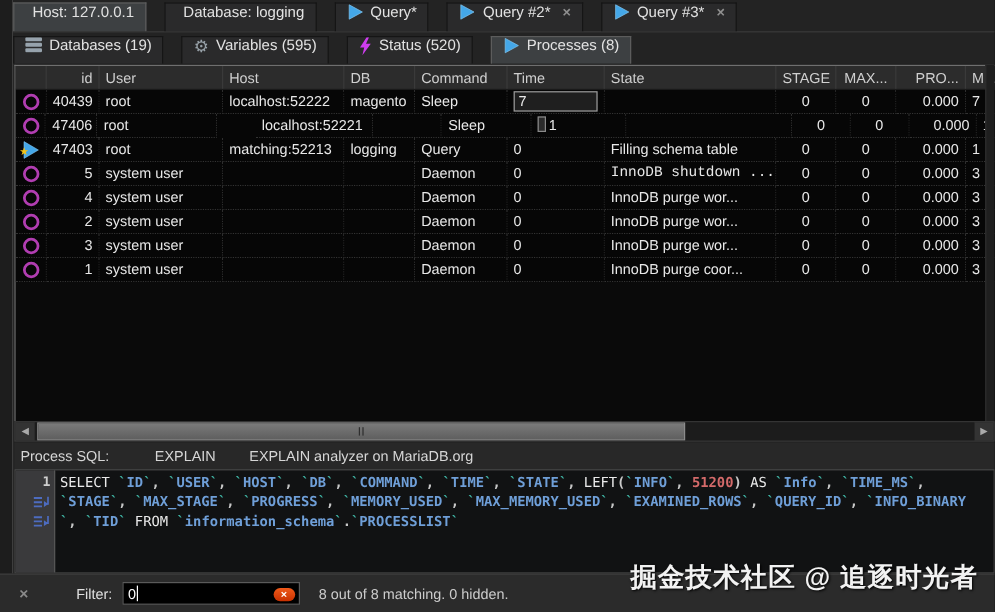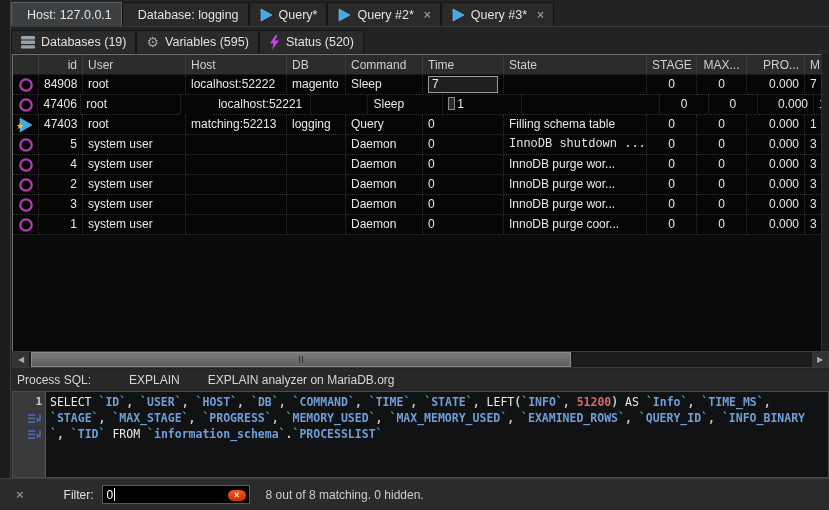--- a/index.html
+++ b/index.html
@@ -5,21 +5,21 @@
   * { margin:0; padding:0; box-sizing:border-box; }
   html,body { background:#141414; }
   body { font-family:"Liberation Sans", sans-serif; font-size:12px; color:#ddd; }
   #app { position:relative; width:829px; height:510px; background:#232323; overflow:hidden; }
 
   
   .left-strip { position:absolute; left:0; top:0; width:11px; height:478px; background:#1d1d1d; border-right:1px solid #3d3d3d; }
 
   
   .topbar { position:absolute; left:11px; top:0; right:0; height:27px; background:#232323; display:flex; align-items:flex-end; border-bottom:1px solid #3a3a3a; }
-  .tab { display:flex; align-items:center; gap:6px; height:24px; padding:0 9px; background:#2a2a2b; color:#e2e2e2; font-size:12.5px; border:1px solid #151515; border-bottom:none; margin-right:0; cursor:default; white-space:nowrap; }
+  .tab { display:flex; align-items:flex-start; gap:6px; height:24px; padding:0 9px; background:#2a2a2b; color:#e2e2e2; font-size:12.5px; border:1px solid #151515; border-bottom:none; margin-right:15px; cursor:default; white-space:nowrap; }
   .tab.active { background:#3d4042; border-color:#5c5c5c; }
   .tab .close { color:#8f8f8f; font-size:12px; font-weight:bold; margin-left:4px; }
   .newtab-btn { margin-left:6px; margin-bottom:3px; }
 
   
   .subbar { position:absolute; left:11px; top:28px; right:0; height:25px; background:#232323; display:flex; align-items:flex-end; }
   .subbar .tab { height:23px; }
 
   
   .grid-panel { position:absolute; left:12px; top:54px; width:817px; height:297px; background:#0a0a0a; border-top:1px solid #6f6f6f; border-left:1px solid #6f6f6f; overflow:hidden; }
@@ -139,20 +139,28 @@
         </span>
         <span>Variables (595)</span>
       </div>
       <div class="tab">
         <span class="icon">
           <svg width="11" height="15">
             <polygon points="6.5,0 1,8.5 4.5,8.5 3,15 10,5.5 6,5.5 8.5,0" fill="#cf3df0"></polygon>
           </svg>
         </span>
         <span>Status (520)</span>
+      </div>
+      <div class="tab active">
+        <span class="icon">
+          <svg width="14" height="14">
+            <polygon points="2,1 13,7 2,13" fill="#44a7e8" stroke="#7fc4f0" stroke-width="0.6"></polygon>
+          </svg>
+        </span>
+        <span>Processes (8)</span>
       </div>
     </div>
 
   <div class="grid-panel">
     <div class="grid-inner">
       <div class="grid-header" id="grid-header">
           <div class="hcell al-center" style="width: 26px;"></div>
           <div class="hcell al-right" style="width: 44px;">id</div>
           <div class="hcell al-left" style="width: 103px;">User</div>
           <div class="hcell al-left" style="width: 101px;">Host</div>
@@ -165,21 +173,21 @@
           <div class="hcell al-right" style="width: 58px;">PRO...</div>
           <div class="hcell al-left" style="width: 40px;">M...</div>
         </div>
       <div id="grid-rows">
           <div class="grid-row">
             <div class="cell al-center" style="width: 26px; padding-top: 2px;"><span class="icon">
                 <svg width="16" height="16">
                   <circle cx="8" cy="8" r="5.7" fill="none" stroke="#b13db1" stroke-width="2.3"></circle>
                 </svg>
               </span></div>
-            <div class="cell al-right" style="width: 44px;">84908</div>
+            <div class="cell al-right" style="width: 44px;">40439</div>
             <div class="cell al-left" style="width: 103px;">root</div>
             <div class="cell al-left" style="width: 101px;">localhost:52222</div>
             <div class="cell al-left" style="width: 59px;">magento</div>
             <div class="cell al-left" style="width: 77px;">Sleep</div>
             <div class="cell al-left" style="width: 81px;"><span class="cell-editor">7</span></div>
             <div class="cell al-left" style="width: 143px;"></div>
             <div class="cell al-center" style="width: 50px;">0</div>
             <div class="cell al-center" style="width: 50px;">0</div>
             <div class="cell al-right" style="width: 58px;">0.000</div>
             <div class="cell al-left" style="width: 40px;">7</div>
@@ -362,13 +370,14 @@
     <span class="filter-close">×</span>
     <span class="filter-label">Filter:</span>
     <div class="filter-input">
       <span class="val">0</span>
       <span class="caret"></span>
       <span class="clear-btn">×</span>
     </div>
     <span class="filter-status">8 out of 8 matching. 0 hidden.</span>
   </div>
 
+  <div class="watermark">掘金技术社区 @ 追逐时光者</div>
 </div>
 
 </body></html>

